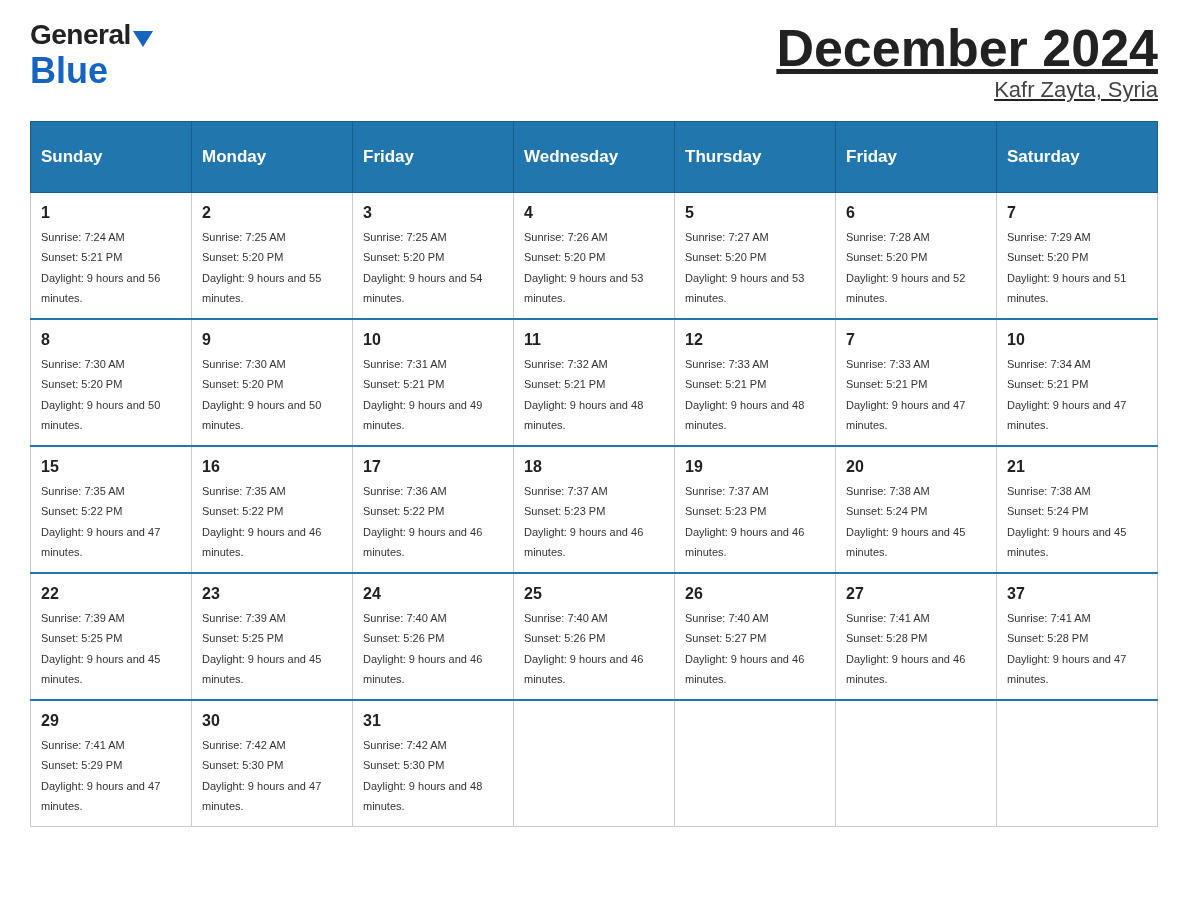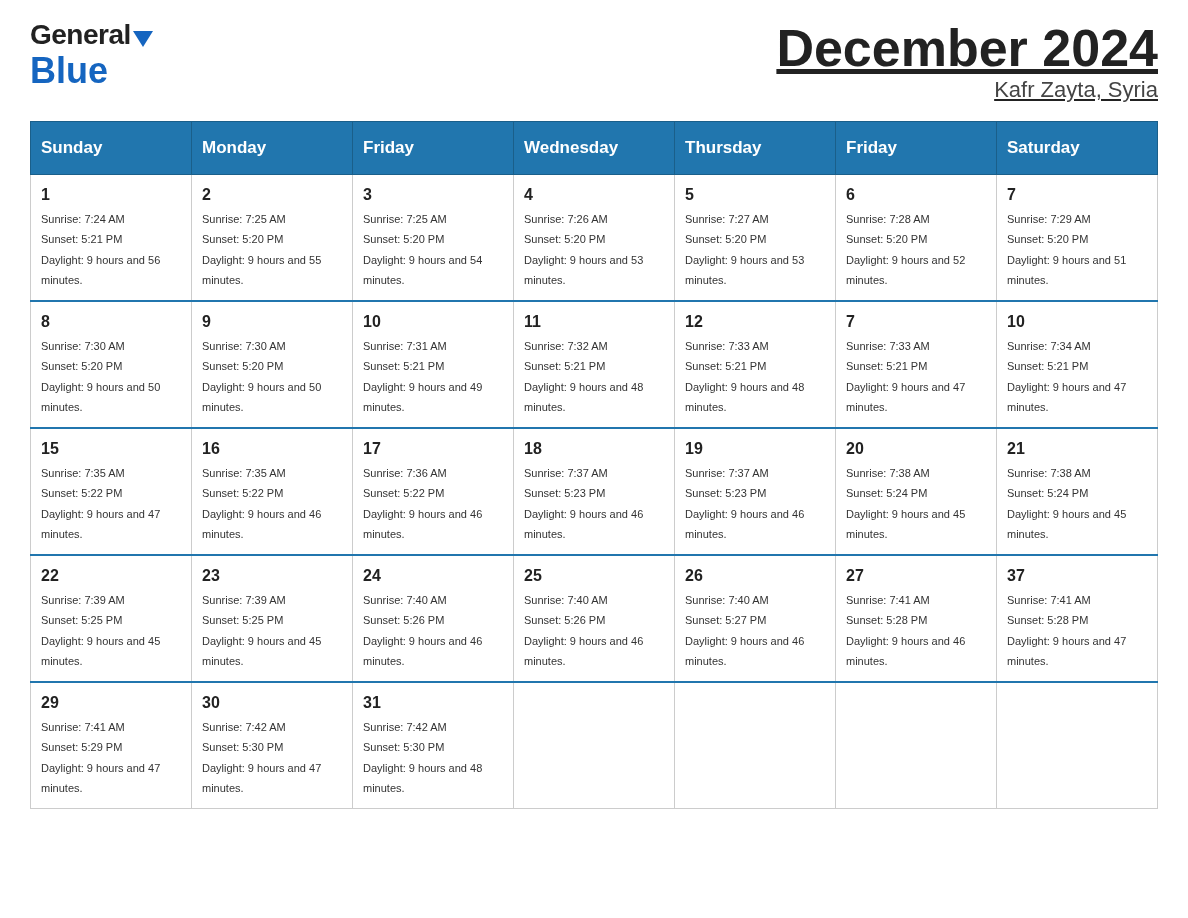--- a/index.html
+++ b/index.html
@@ -64,21 +64,21 @@
     .calendar-table {
       width: 100%;
       border-collapse: collapse;
       border: 1px solid #bbb;
     }
     .calendar-table th {
       background: #2176ae;
       color: #fff;
       font-size: 17px;
       font-weight: bold;
-      padding: 16px 10px;
+      padding: 25px 10px;
       text-align: left;
       border: 1px solid #1a5f8a;
     }
     .calendar-table td {
       vertical-align: top;
       padding: 8px 10px 10px 10px;
       border: 1px solid #ccc;
       width: 14.28%;
       min-height: 100px;
       font-size: 13.5px;

